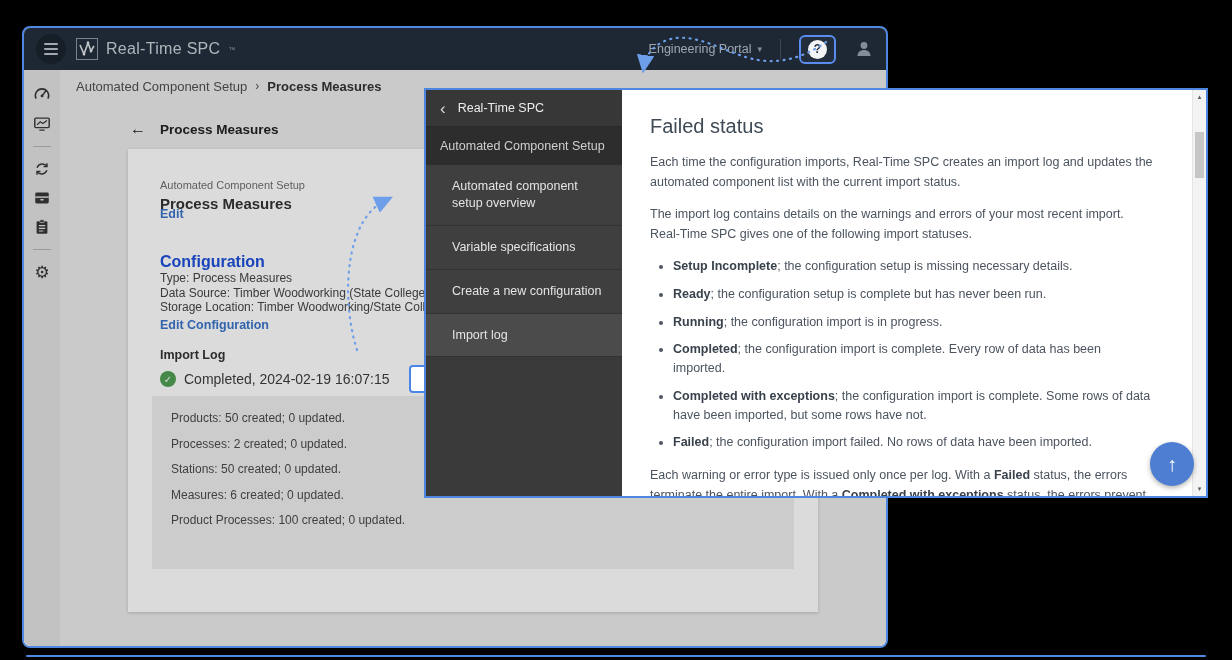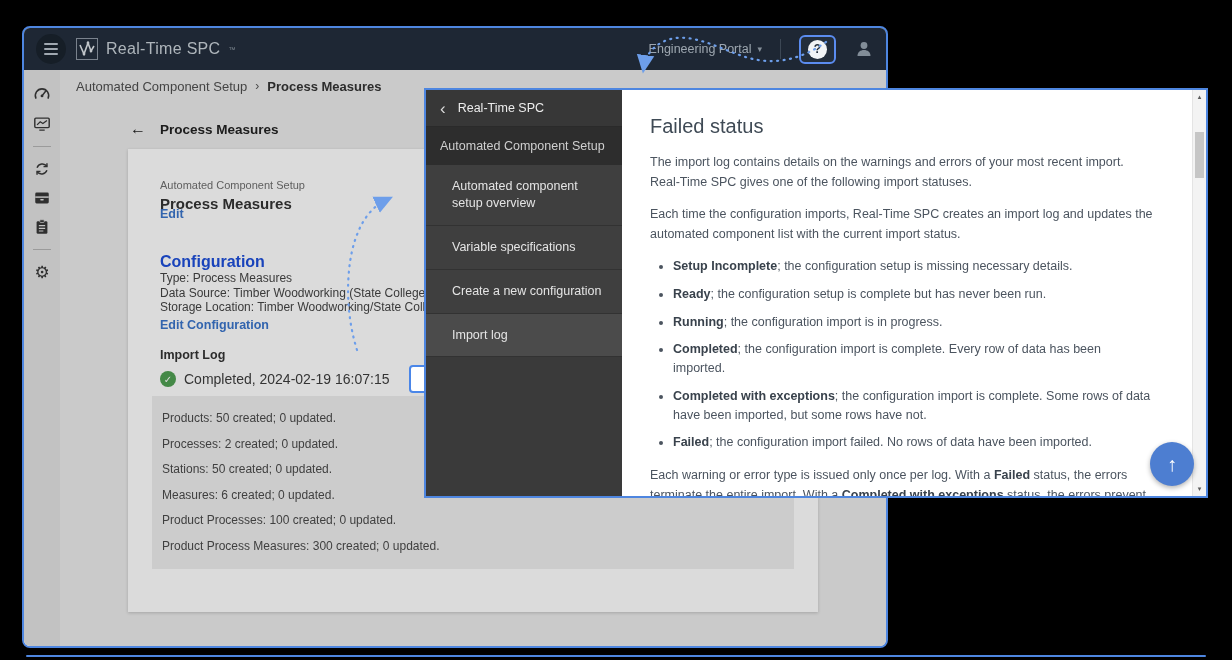--- a/index.html
+++ b/index.html
@@ -74,21 +74,21 @@
   .check{ width:16px; height:16px; border-radius:50%; background:#4f9e52; color:#fff; font-size:10px; display:flex; align-items:center; justify-content:center; }
   .status-text{ font-size:14px; color:#3c3c3c; }
   .learn-more{
     position:relative; z-index:6; margin-left:12px;
     background:#fff; border:2px solid #4a86e8; border-radius:4px;
     color:#3a78d8; font-size:12.5px; padding:5px 13px; cursor:pointer;
     font-family:"Liberation Sans", sans-serif;
   }
   .stats-box{
     position:absolute; left:24px; top:247px; width:642px; height:173px;
-    background:#ececec; padding:15px 10px;
+    background:#ececec; padding:15px 19px;
   }
   .stats-box div{ font-size:12px; color:#4a4a4a; margin-bottom:11.5px; }
   
   .dim-overlay{ position:absolute; inset:0; background:rgba(0,0,0,.135); z-index:5; pointer-events:none; }
   
   .help-panel{
     position:absolute; left:424px; top:88px; width:784px; height:410px;
     background:#fff; border:2px solid #4e86e0; z-index:10; display:flex;
   }
   .hs-sidebar{ width:196px; flex:none; background:#3a3a3a; display:flex; flex-direction:column; font-size:12.5px; }
@@ -228,21 +228,20 @@
         <span class="check">✓</span>
         <span class="status-text">Completed, 2024-02-19 16:07:15</span>
         <button class="learn-more">Learn More</button>
       </div>
       <div class="stats-box">
         <div>Products: 50 created; 0 updated.</div>
         <div>Processes: 2 created; 0 updated.</div>
         <div>Stations: 50 created; 0 updated.</div>
         <div>Measures: 6 created; 0 updated.</div>
         <div>Product Processes: 100 created; 0 updated.</div>
-        <div>Product Process Measures: 300 created; 0 updated.</div>
       </div>
     </div>
   </div>
 
   <div class="dim-overlay"></div>
 </div>
 
 <div class="help-panel">
   <div class="hs-sidebar">
     <div class="hs-header">
@@ -252,22 +251,22 @@
     <div class="hs-section">Automated Component Setup</div>
     <div class="hs-item">Automated component setup overview</div>
     <div class="hs-item">Variable specifications</div>
     <div class="hs-item">Create a new configuration</div>
     <div class="hs-item selected">Import log</div>
     <div class="hs-fill"></div>
   </div>
 
   <div class="hc-content">
     <h1>Failed status</h1>
+    <p>Each time the configuration imports, Real-Time SPC creates an import log and updates the automated component list with the current import status.</p>
     <p>The import log contains details on the warnings and errors of your most recent import. Real-Time SPC gives one of the following import statuses.</p>
-    <p>Each time the configuration imports, Real-Time SPC creates an import log and updates the automated component list with the current import status.</p>
     <ul>
       <li><b>Setup Incomplete</b><span>; the configuration setup is missing necessary details.</span></li>
       <li><b>Ready</b><span>; the configuration setup is complete but has never been run.</span></li>
       <li><b>Running</b><span>; the configuration import is in progress.</span></li>
       <li><b>Completed</b><span>; the configuration import is complete. Every row of data has been imported.</span></li>
       <li><b>Completed with exceptions</b><span>; the configuration import is complete. Some rows of data have been imported, but some rows have not.</span></li>
       <li><b>Failed</b><span>; the configuration import failed. No rows of data have been imported.</span></li>
     </ul>
     <p><span>Each warning or error type is issued only once per log. With a </span><b>Failed</b><span> status, the errors terminate the entire import. With a </span><b>Completed with exceptions</b><span> status, the errors prevent the import of particular data rows.</span></p>
 

